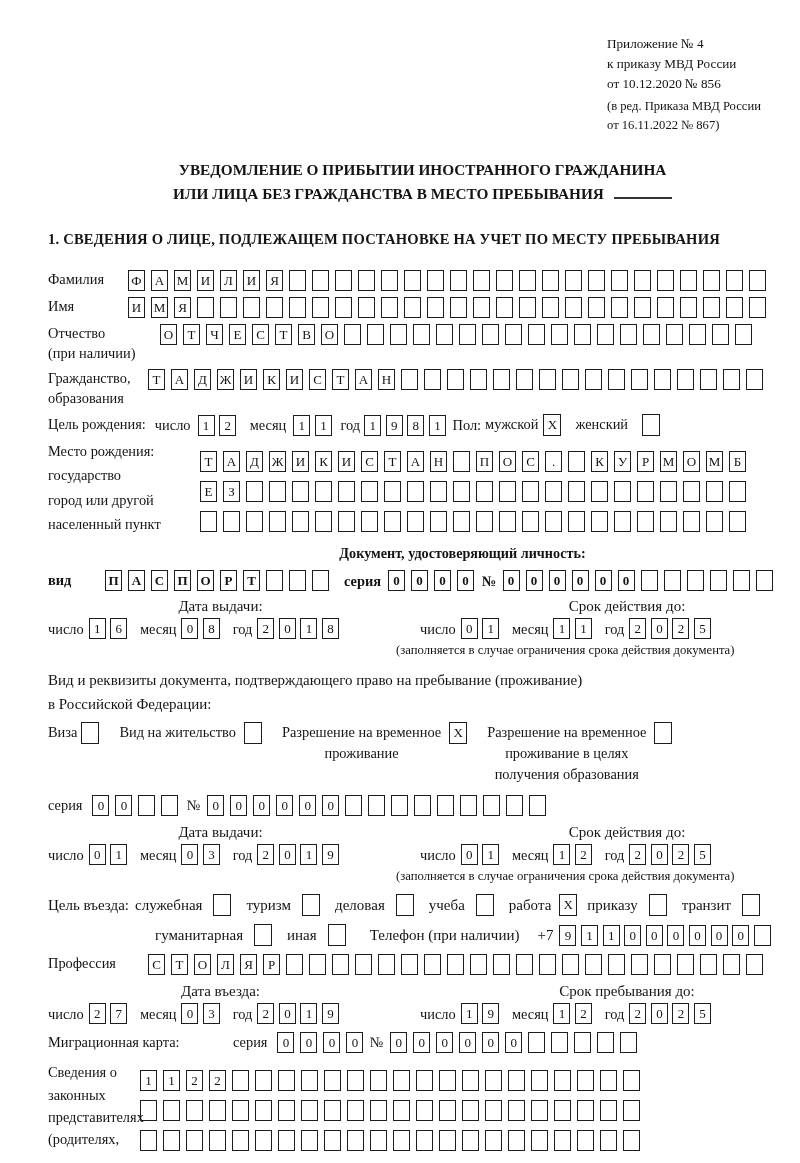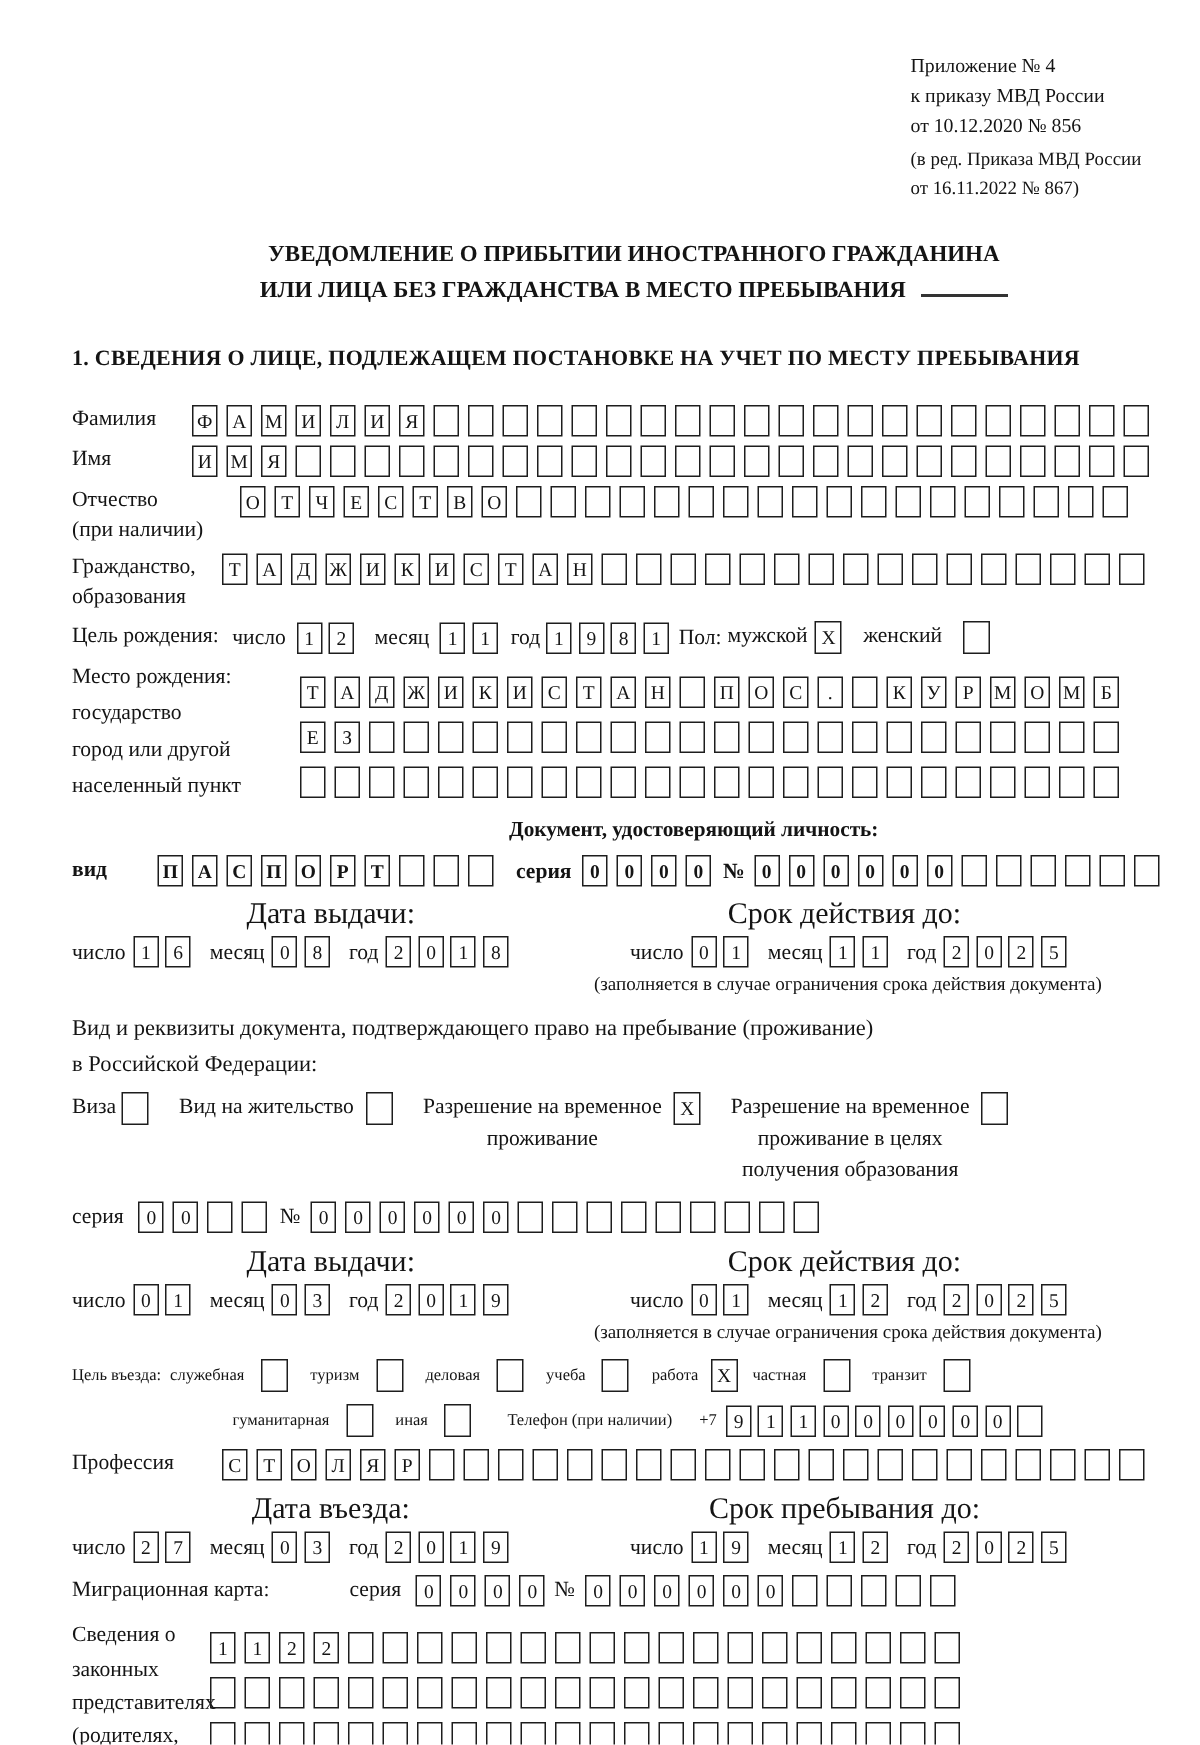--- a/index.html
+++ b/index.html
@@ -25,36 +25,36 @@
         margin-right:6px;text-align:center;font-size:13px;line-height:19px;vertical-align:top;
         font-family:"Liberation Serif",serif;}
   .cb .cell{width:16px;height:20px;line-height:20px;}
   .tight .cell{margin-right:4.6px;}
 
   .w80{width:80px;} .w100{width:100px;} .w112{width:112px;} .w152{width:152px;} .w92{width:92px;} .w57{width:57px;} .mt2{margin-top:2px;}
 
   .inline-lbl{font-size:14.4px;margin:0 7px 0 9px;line-height:22px;}
   .doc-head{font-weight:bold;text-align:center;font-size:14.2px;margin:10px 40px 8px 120px;}
 
-  .dhdr{display:flex;font-size:20px;margin-bottom:3px;}
+  .dhdr{display:flex;font-size:15px;margin-bottom:3px;justify-content:space-between;}
   .dhdr .l{width:345px;text-align:center;}
   .dhdr .r{width:340px;text-align:center;}
   .dgrow{display:flex;align-items:flex-start;margin-bottom:4px;}
   .dg{display:flex;align-items:flex-start;}
   .dg .lab{font-size:14.4px;line-height:22px;margin-right:5px;}
   .dg .lab2{font-size:14.4px;line-height:22px;margin:0 5px 0 8px;}
   .restr{font-size:12.7px;padding-left:348px;margin:-1px 0 10px 0;}
 
   .para{font-size:15px;line-height:1.6;margin:4px 0 6px 0;}
   .opts{display:flex;align-items:flex-start;margin:4px 0 10px 0;}
   .opt{display:flex;align-items:flex-start;margin-right:14px;}
   .opt .olbl{font-size:14.4px;line-height:1.45;text-align:center;}
   .opt .cb{margin-left:8px;}
   .purpose{display:flex;align-items:center;flex-wrap:nowrap;margin-bottom:8px;}
-  .purpose .p-lbl{font-size:11px;margin-right:6px;}
+  .purpose .p-lbl{font-size:15px;margin-right:6px;}
   .purpose .cb{margin:0 9px 0 5px;}
 </style>
 </head>
 <body>
 
 <div class="page">
 
   <div class="hdr-block">
     <div>Приложение № 4</div>
     <div>к приказу МВД России</div>
@@ -226,21 +226,21 @@
     <span class="p-lbl">служебная</span>
     <span class="cellrow cb"><span class="cell"></span></span>
     <span class="p-lbl">туризм</span>
     <span class="cellrow cb"><span class="cell"></span></span>
     <span class="p-lbl">деловая</span>
     <span class="cellrow cb"><span class="cell"></span></span>
     <span class="p-lbl">учеба</span>
     <span class="cellrow cb"><span class="cell"></span></span>
     <span class="p-lbl">работа</span>
     <span class="cellrow cb" style="margin:0 4px 0 2px;"><span class="cell">X</span></span>
-    <span class="p-lbl">частная</span>
+    <span class="p-lbl">приказу</span>
     <span class="cellrow cb"><span class="cell"></span></span>
     <span class="p-lbl">транзит</span>
     <span class="cellrow cb" style="margin-right:0;"><span class="cell"></span></span>
   </div>
   <div class="purpose" style="padding-left:107px;">
     <span class="p-lbl">гуманитарная</span>
     <span class="cellrow cb"><span class="cell"></span></span>
     <span class="p-lbl">иная</span>
     <span class="cellrow cb" style="margin-right:18px;"><span class="cell"></span></span>
     <span class="p-lbl" style="margin-right:18px;">Телефон (при наличии)</span>

